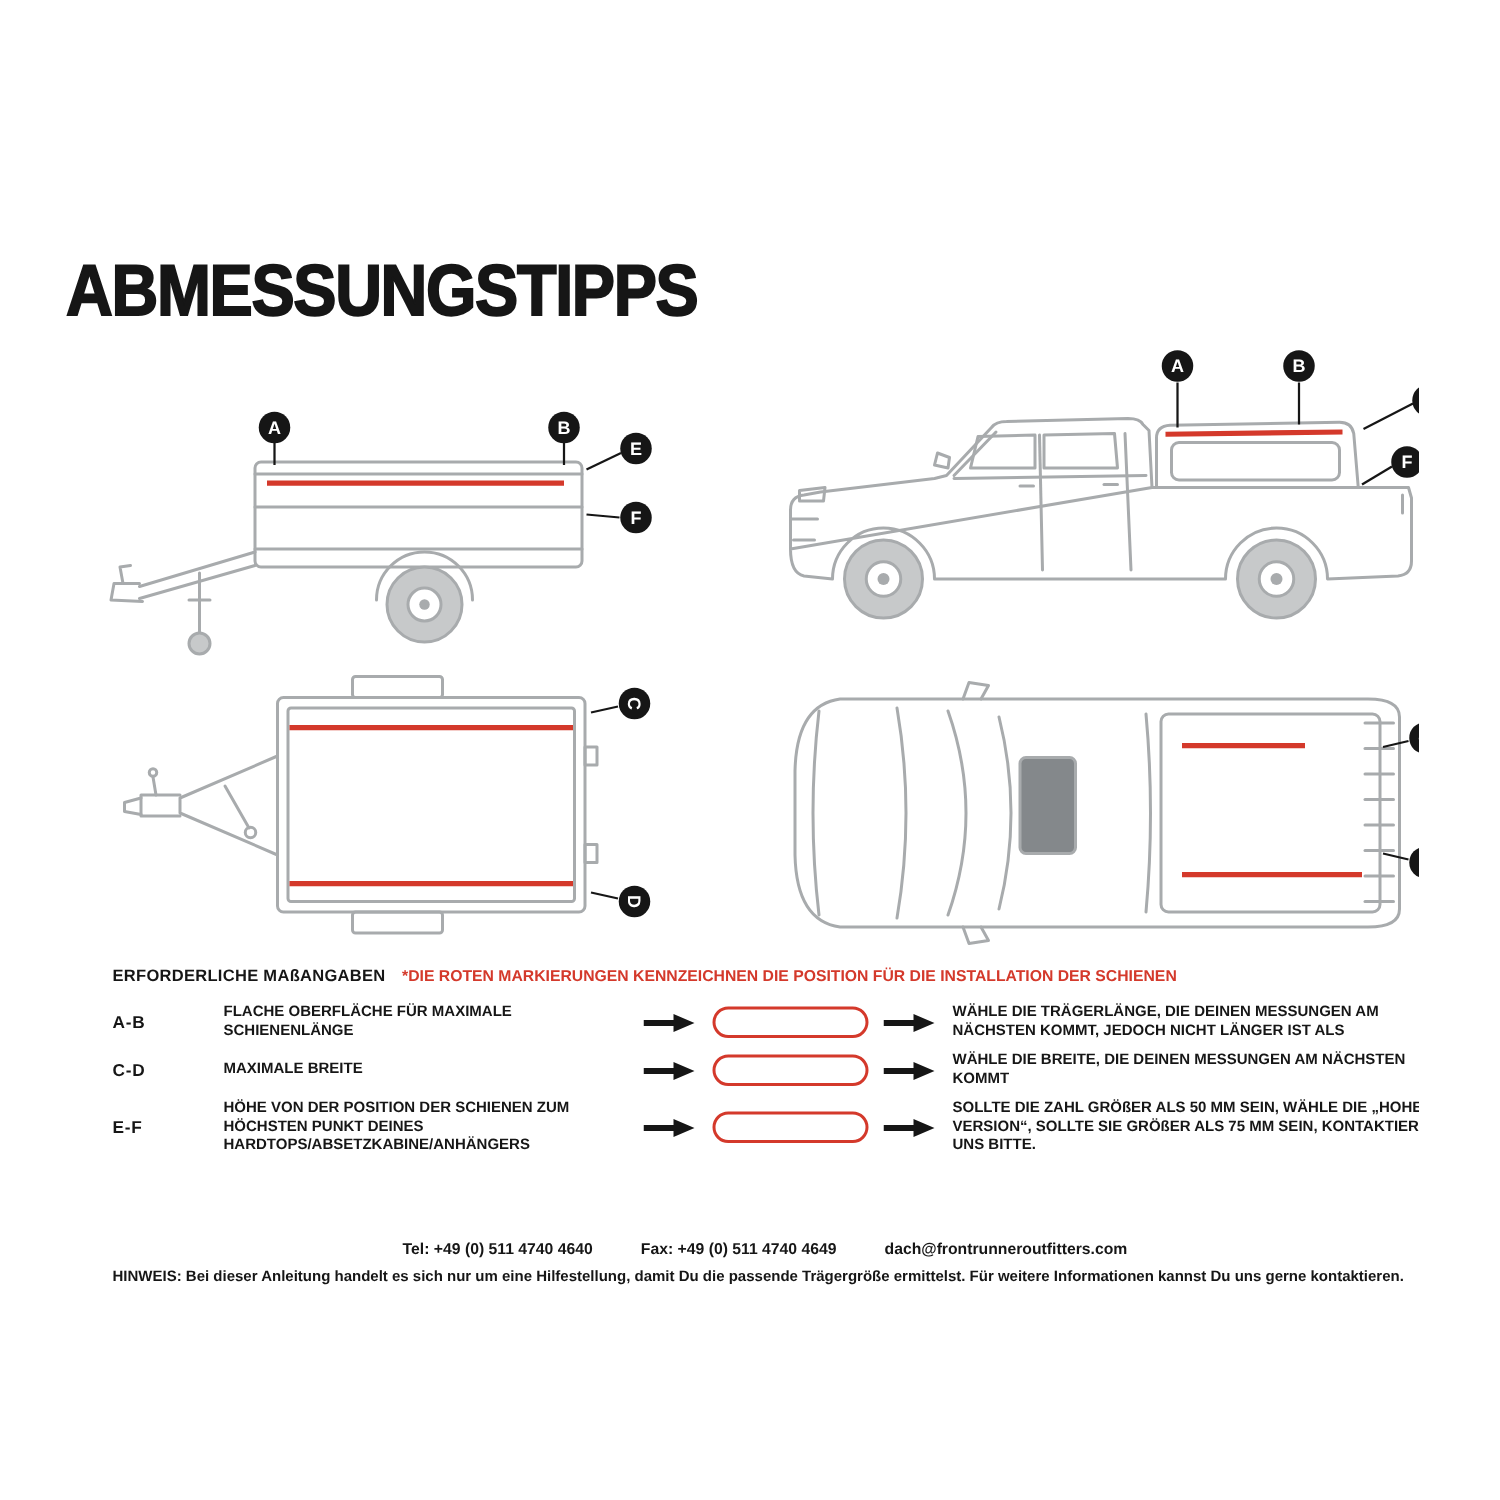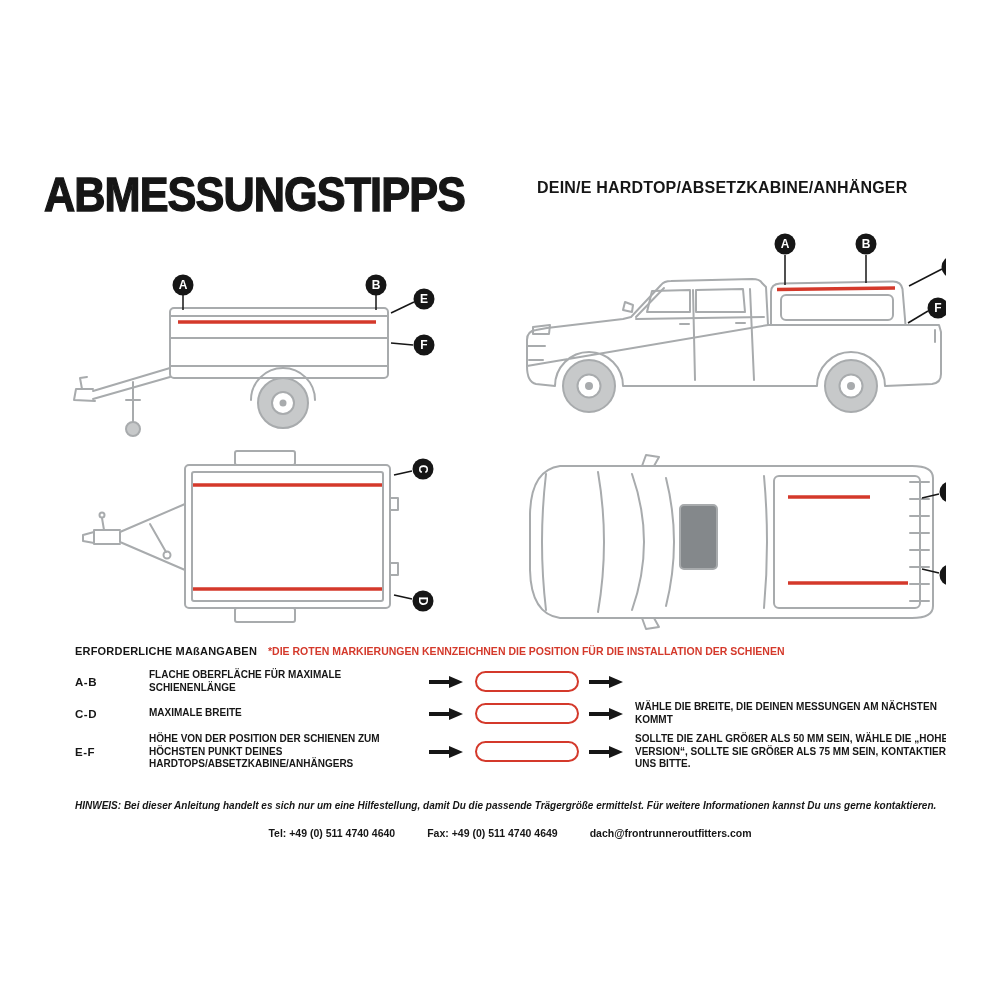--- a/index.html
+++ b/index.html
@@ -34,33 +34,32 @@
   .m-row { display:grid; grid-template-columns:44px 290px 36px 104px 36px 1fr;
            column-gap:10px; align-items:center; margin-bottom:7px; }
   .m-key { font-size:11.5px; font-weight:700; letter-spacing:0.5px; }
   .m-desc { font-size:10px; font-weight:700; line-height:1.25;margin-left:20px; }
   .arrow { width:36px; height:14px; fill:var(--ink); }
   .pill { height:21px; border:2.5px solid var(--accent-red); border-radius:12px; background:#fff; }
   .m-result { font-size:10px; font-weight:700; line-height:1.25; }
 
   .footnote { position:absolute; left:75px; top:763px; width:868px; font-size:10.5px;
               font-weight:700; line-height:1.3; }
-  .hinweis { position:absolute; left:75px; top:800px; width:900px; font-size:10px; font-weight:700;font-style:italic; }
+  .hinweis { position:absolute; left:75px; top:846px; width:900px; font-size:10px; font-weight:700; }
   .contact { position:absolute; left:0; top:827px; width:1000px; display:flex;
              justify-content:center; gap:32px; font-size:10.5px; font-weight:700;
              transform:translateX(10px); }
 </style>
 </head>
 <body>
 
 <div class="page">
 
   <h1 class="title">ABMESSUNGSTIPPS</h1>
   <div class="subtitle">
-    <div>DEIN/E HARDTOP/ABSETZKABINE/ANHÄNGER</div>
   </div>
 
   <svg class="fig" style="left:45px; top:250px;" width="400" height="200" viewBox="0 0 400 200">
     <g class="art">
       <rect x="125" y="58" width="218" height="70" rx="4"></rect>
       <line x1="125" y1="66" x2="343" y2="66"></line>
       <line x1="125" y1="88" x2="343" y2="88"></line>
       <line x1="125" y1="116" x2="343" y2="116"></line>
       <path d="M206 150 A 31 31 0 0 1 270 150"></path>
       <circle class="wheel-tyre" cx="238" cy="153" r="25"></circle>
@@ -227,20 +226,21 @@
     <div class="m-row">
       <div class="m-key">A-B</div>
       <div class="m-desc">FLACHE OBERFLÄCHE FÜR MAXIMALE SCHIENENLÄNGE</div>
       <svg class="arrow" viewBox="0 0 36 14">
           <path d="M0 5 H20 V1 L34 7 L20 13 V9 H0 Z"></path>
         </svg>
       <div class="pill"></div>
       <svg class="arrow" viewBox="0 0 36 14">
           <path d="M0 5 H20 V1 L34 7 L20 13 V9 H0 Z"></path>
         </svg>
+      <div class="m-result">WÄHLE DIE TRÄGERLÄNGE, DIE DEINEN MESSUNGEN AM NÄCHSTEN KOMMT, JEDOCH NICHT LÄNGER IST ALS</div>
     </div>
 
     <div class="m-row">
       <div class="m-key">C-D</div>
       <div class="m-desc">MAXIMALE BREITE</div>
       <svg class="arrow" viewBox="0 0 36 14">
           <path d="M0 5 H20 V1 L34 7 L20 13 V9 H0 Z"></path>
         </svg>
       <div class="pill"></div>
       <svg class="arrow" viewBox="0 0 36 14">

